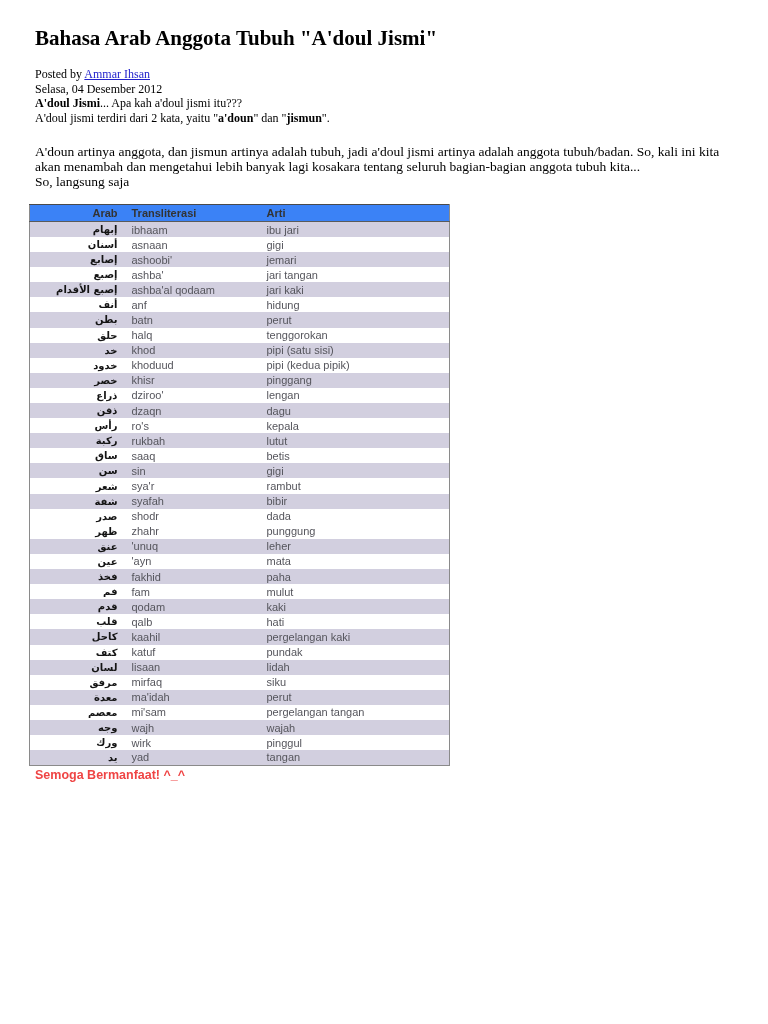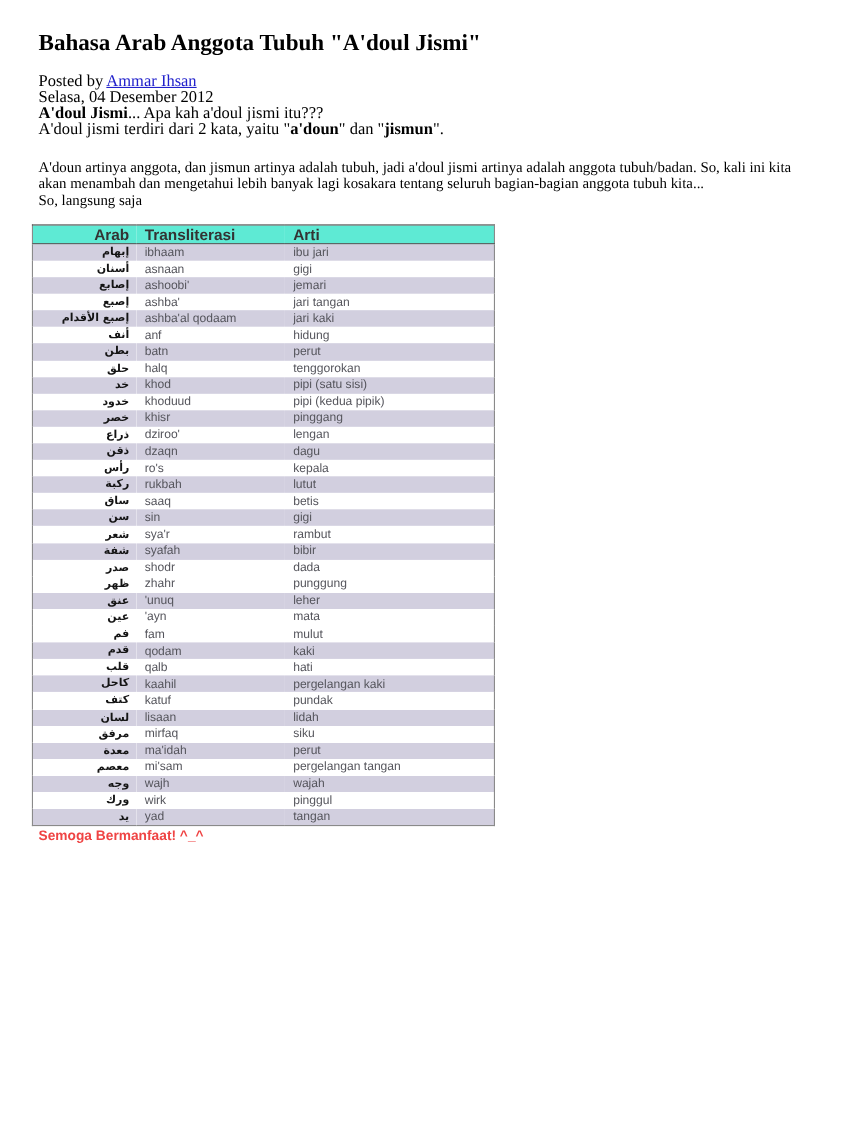--- a/index.html
+++ b/index.html
@@ -16,21 +16,21 @@
   }
   .content { padding: 26px 30px 0 35px; }
 
   .title {
     font-size: 21px;
     font-weight: bold;
     line-height: 24px;
     margin: 0 0 17px 0;
   }
 
-  .meta-block { font-size: 15px; line-height: 14.6px; }
+  .meta-block { font-size: 12px; line-height: 14.6px; }
   .meta-line { white-space: nowrap; }
   .author-link { color: #2222cc; text-decoration: underline; cursor: pointer; }
   .b { font-weight: bold; }
 
   .para {
     font-size: 13.5px;
     line-height: 15px;
     margin-top: 19px;
     width: 702px;
   }
@@ -41,24 +41,24 @@
     width: 421px;
     table-layout: fixed;
     font-family: "Liberation Sans", sans-serif;
     font-size: 11px;
     color: #55555c;
     border: 1px solid #8a8a8a;
     border-top: 1px solid #4a4a4a;
   }
   table.vocab thead th {
     height: 17px;
-    font-size: 14px;
+    font-size: 11px;
     font-weight: bold;
     color: #333333;
-    background: #5eead4;
+    background: #3b82f6;
     border-bottom: 1px solid #5a5a5a;
     text-align: left;
     padding: 0 0 0 8px;
     vertical-align: middle;
   }
   table.vocab th.col-arab { text-align: right; padding: 0 6px 0 0; width: 94px; }
   table.vocab th.col-translit { width: 135px; }
   table.vocab tbody td {
     height: 15.1px;
     padding: 0 0 0 8px;
@@ -223,20 +223,25 @@
             <tr class="stripe">
               <td class="col-arab">عنق</td>
               <td class="col-translit">'unuq</td>
               <td class="col-arti">leher</td>
             </tr>
             <tr>
               <td class="col-arab">عين</td>
               <td class="col-translit">'ayn</td>
               <td class="col-arti">mata</td>
             </tr>
+            <tr class="stripe">
+              <td class="col-arab">فخذ</td>
+              <td class="col-translit">fakhid</td>
+              <td class="col-arti">paha</td>
+            </tr>
             <tr>
               <td class="col-arab">فم</td>
               <td class="col-translit">fam</td>
               <td class="col-arti">mulut</td>
             </tr>
             <tr class="stripe">
               <td class="col-arab">قدم</td>
               <td class="col-translit">qodam</td>
               <td class="col-arti">kaki</td>
             </tr>

